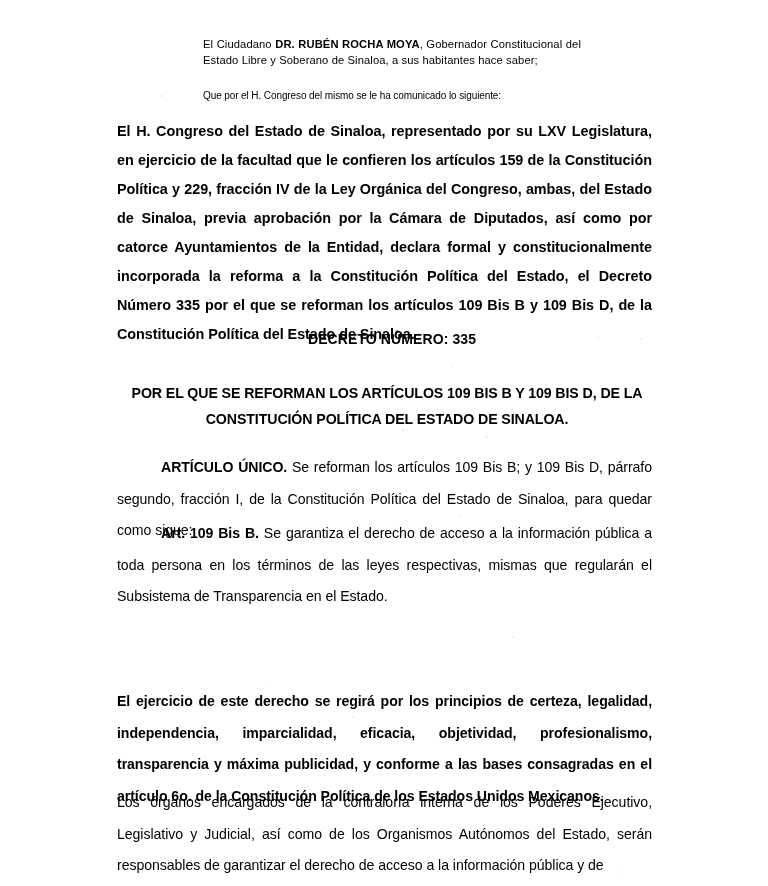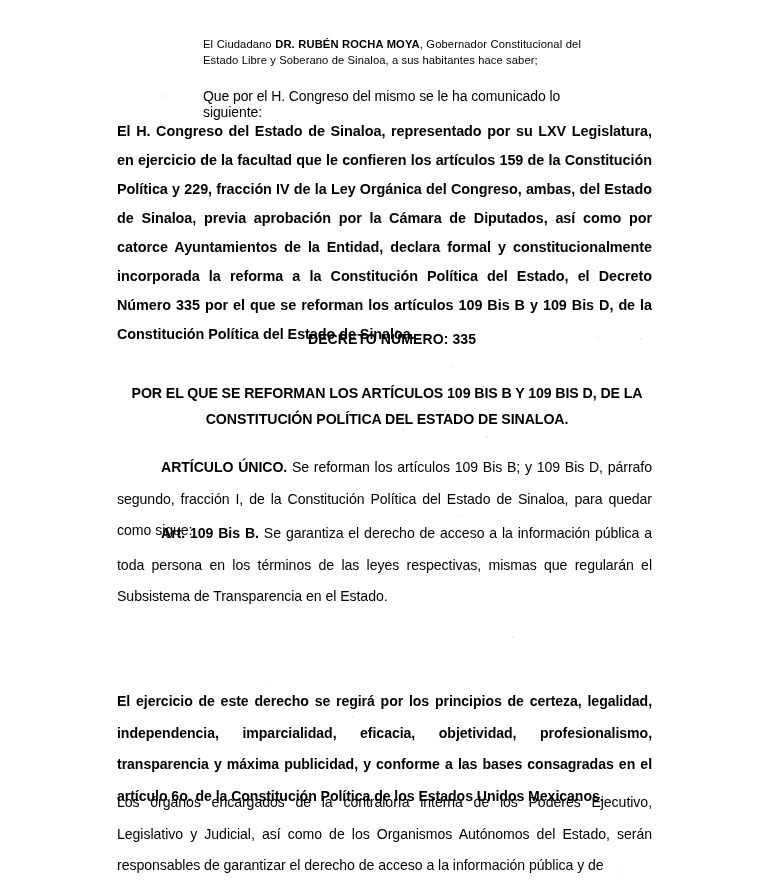--- a/index.html
+++ b/index.html
@@ -60,21 +60,21 @@
     text-justify: inter-word;
     letter-spacing: .1px;
   }
   .preamble b { font-weight: bold; }
 
   .preamble-note {
     position: absolute;
     left: 203px;
     top: 88px;
     width: 390px;
-    font-size: 14px;
+    font-size: 10px;
     line-height: 16px;
     text-align: left;
     letter-spacing: -0.1px;
   }
 
   
   .declaration {
     position: absolute;
     left: 117px;
     top: 117px;

